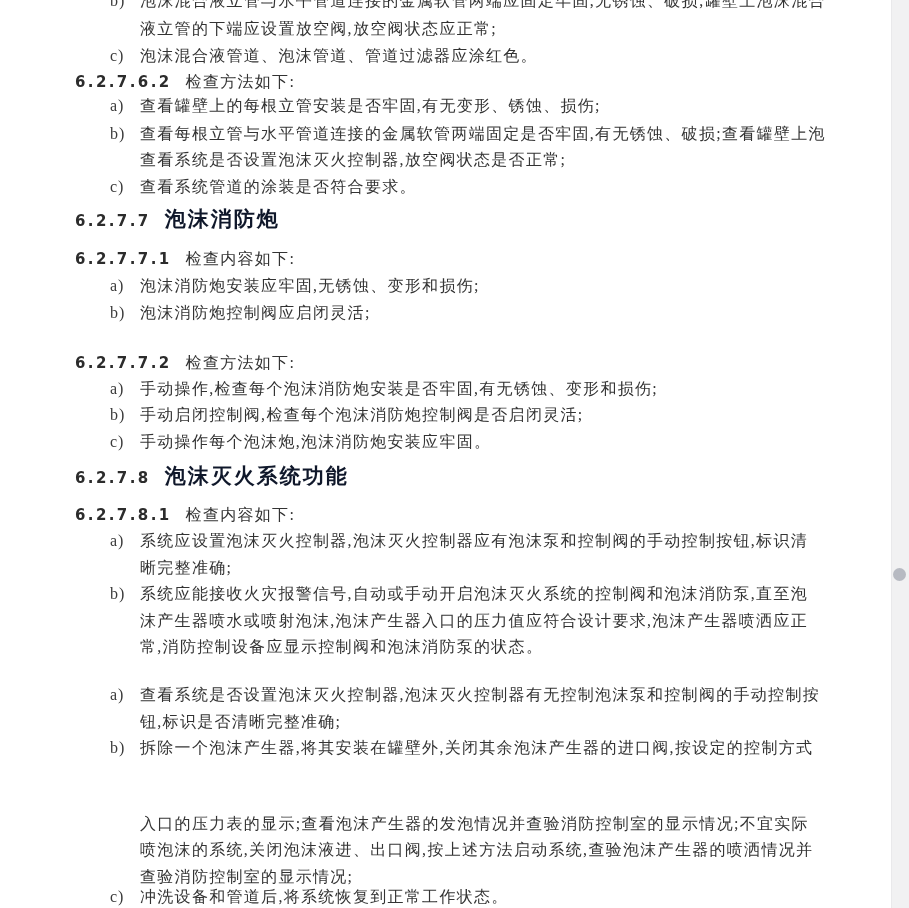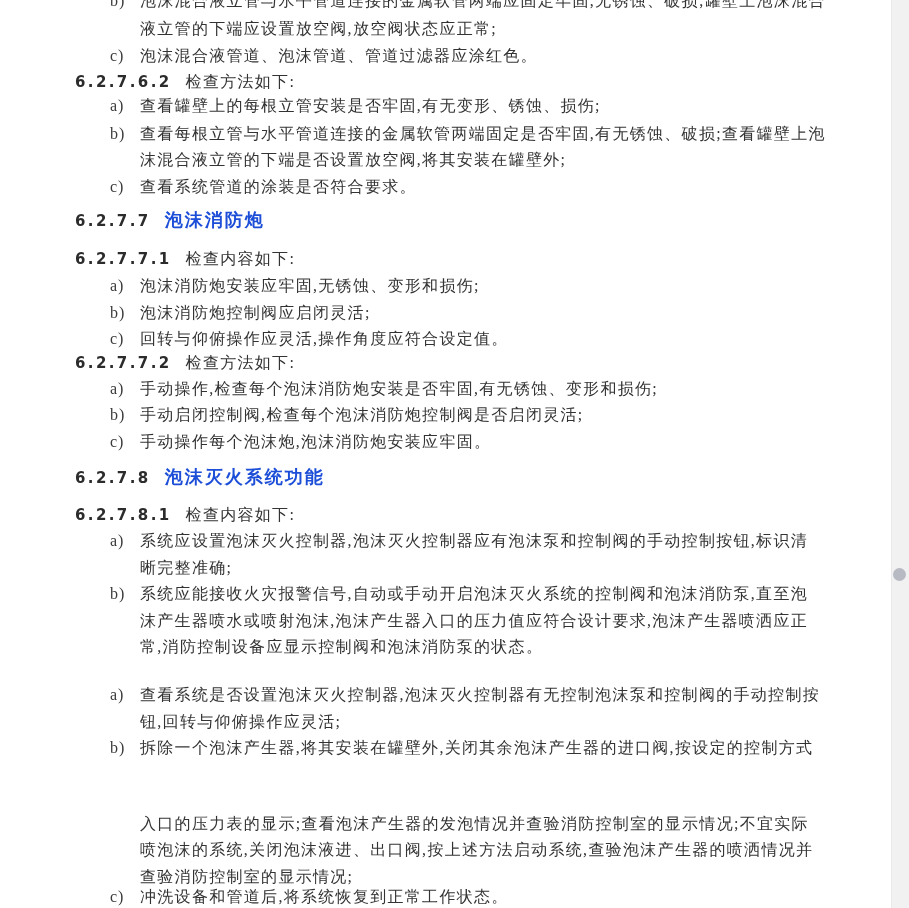--- a/index.html
+++ b/index.html
@@ -53,63 +53,62 @@
     font-weight: 700;
     font-size: 15px;
     letter-spacing: 2.4px;
     color: #2c2c2c;
     margin-right: 14px;
   }
   .clause-text { color: #333333; }
   .heading-title {
     font-family: "DejaVu Sans", "Liberation Sans", sans-serif;
     font-weight: 700;
-    font-size: 18px;
+    font-size: 21px;
     letter-spacing: 2px;
-    color: #1d4ed8;
+    color: #0f172a;
   }
 </style>
 </head>
 <body>
 
 <div class="page-surface">
 
   <div class="line line-item" style="top:-8px"><span class="item-label">b)</span><span>泡沫混合液立管与水平管道连接的金属软管两端应固定牢固,无锈蚀、破损;罐壁上泡沫混合</span></div>
   <div class="line line-cont" style="top:20px"><span>液立管的下端应设置放空阀,放空阀状态应正常;</span></div>
   <div class="line line-item" style="top:47px"><span class="item-label">c)</span><span>泡沫混合液管道、泡沫管道、管道过滤器应涂红色。</span></div>
 
   <div class="line line-clause" style="top:73px"><span class="clause-num">6.2.7.6.2</span><span class="clause-text">检查方法如下:</span></div>
   <div class="line line-item" style="top:97px"><span class="item-label">a)</span><span>查看罐壁上的每根立管安装是否牢固,有无变形、锈蚀、损伤;</span></div>
   <div class="line line-item" style="top:125px"><span class="item-label">b)</span><span>查看每根立管与水平管道连接的金属软管两端固定是否牢固,有无锈蚀、破损;查看罐壁上泡</span></div>
-  <div class="line line-cont" style="top:151px"><span>沫混合液立管的下端是否设置放空阀,将其安装在罐壁外;</span></div>
+  <div class="line line-cont" style="top:151px"><span>查看系统是否设置泡沫灭火控制器,放空阀状态是否正常;</span></div>
   <div class="line line-item" style="top:178px"><span class="item-label">c)</span><span>查看系统管道的涂装是否符合要求。</span></div>
 
   <div class="line line-heading" style="top:211px"><span class="heading-num">6.2.7.7</span><span class="heading-title">泡沫消防炮</span></div>
 
   <div class="line line-clause" style="top:250px"><span class="clause-num">6.2.7.7.1</span><span class="clause-text">检查内容如下:</span></div>
   <div class="line line-item" style="top:277px"><span class="item-label">a)</span><span>泡沫消防炮安装应牢固,无锈蚀、变形和损伤;</span></div>
   <div class="line line-item" style="top:304px"><span class="item-label">b)</span><span>泡沫消防炮控制阀应启闭灵活;</span></div>
-  <div class="line line-item" style="top:330px"><span class="item-label">c)</span><span>回转与仰俯操作应灵活,操作角度应符合设定值。</span></div>
 
   <div class="line line-clause" style="top:354px"><span class="clause-num">6.2.7.7.2</span><span class="clause-text">检查方法如下:</span></div>
   <div class="line line-item" style="top:380px"><span class="item-label">a)</span><span>手动操作,检查每个泡沫消防炮安装是否牢固,有无锈蚀、变形和损伤;</span></div>
   <div class="line line-item" style="top:406px"><span class="item-label">b)</span><span>手动启闭控制阀,检查每个泡沫消防炮控制阀是否启闭灵活;</span></div>
   <div class="line line-item" style="top:433px"><span class="item-label">c)</span><span>手动操作每个泡沫炮,泡沫消防炮安装应牢固。</span></div>
 
   <div class="line line-heading" style="top:468px"><span class="heading-num">6.2.7.8</span><span class="heading-title">泡沫灭火系统功能</span></div>
 
   <div class="line line-clause" style="top:506px"><span class="clause-num">6.2.7.8.1</span><span class="clause-text">检查内容如下:</span></div>
   <div class="line line-item" style="top:532px"><span class="item-label">a)</span><span>系统应设置泡沫灭火控制器,泡沫灭火控制器应有泡沫泵和控制阀的手动控制按钮,标识清</span></div>
   <div class="line line-cont" style="top:559px"><span>晰完整准确;</span></div>
   <div class="line line-item" style="top:585px"><span class="item-label">b)</span><span>系统应能接收火灾报警信号,自动或手动开启泡沫灭火系统的控制阀和泡沫消防泵,直至泡</span></div>
   <div class="line line-cont" style="top:612px"><span>沫产生器喷水或喷射泡沫,泡沫产生器入口的压力值应符合设计要求,泡沫产生器喷洒应正</span></div>
   <div class="line line-cont" style="top:638px"><span>常,消防控制设备应显示控制阀和泡沫消防泵的状态。</span></div>
 
   <div class="line line-item" style="top:686px"><span class="item-label">a)</span><span>查看系统是否设置泡沫灭火控制器,泡沫灭火控制器有无控制泡沫泵和控制阀的手动控制按</span></div>
-  <div class="line line-cont" style="top:713px"><span>钮,回转与仰俯操作应灵活;</span></div>
+  <div class="line line-cont" style="top:713px"><span>钮,标识是否清晰完整准确;</span></div>
   <div class="line line-item" style="top:739px"><span class="item-label">b)</span><span>拆除一个泡沫产生器,将其安装在罐壁外,关闭其余泡沫产生器的进口阀,按设定的控制方式</span></div>
   <div class="line line-cont" style="top:815px"><span>入口的压力表的显示;查看泡沫产生器的发泡情况并查验消防控制室的显示情况;不宜实际</span></div>
   <div class="line line-cont" style="top:868px"><span>查验消防控制室的显示情况;</span></div>
   <div class="line line-cont" style="top:841px"><span>喷泡沫的系统,关闭泡沫液进、出口阀,按上述方法启动系统,查验泡沫产生器的喷洒情况并</span></div>
   <div class="line line-item" style="top:888px"><span class="item-label">c)</span><span>冲洗设备和管道后,将系统恢复到正常工作状态。</span></div>
 
 </div>
 
 <div class="scroll-gutter">
   <div class="scroll-dot"></div>

